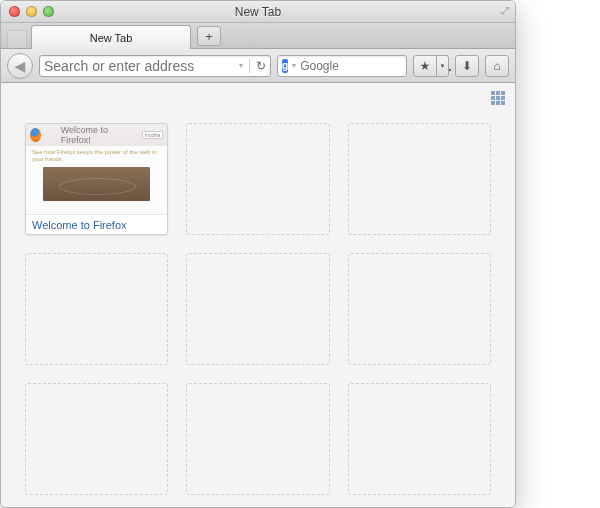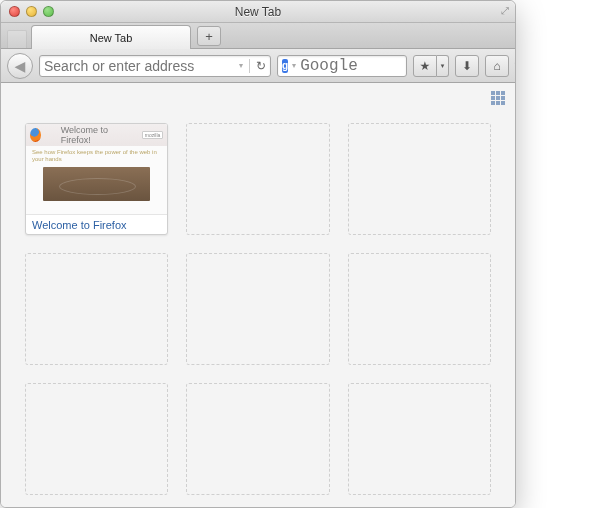--- a/index.html
+++ b/index.html
@@ -86,21 +86,21 @@
     width: 130px; height: 22px; background: #fff;
     border: 1px solid #a5a5a5; border-radius: 3px;
     display: flex; align-items: center; padding: 0 4px; gap: 4px;
     box-shadow: inset 0 1px 2px rgba(0,0,0,0.1);
   }
   .g-icon {
     width: 14px; height: 14px; background: #3b78e7; color: #fff;
     font-size: 10px; font-weight: bold; display: flex; align-items: center; justify-content: center;
     border-radius: 2px;
   }
-  .searchbar input { flex:1; border:none; outline:none; font-size:16px; color:#888; background:transparent;font-family:Liberation Mono, monospace; }
+  .searchbar input { flex:1; border:none; outline:none; font-size:12px; color:#888; background:transparent; }
   .mag-icon { font-size: 11px; color: #888; }
   .tb-btn {
     width: 24px; height: 22px;
     background: linear-gradient(#f4f4f4,#dedede);
     border: 1px solid #a5a5a5; border-radius: 3px;
     display: flex; align-items: center; justify-content: center;
     font-size: 12px; color: #555;
   }
   .bm-split { display:flex; }
   .bm-split .tb-btn:first-child { border-top-right-radius:0; border-bottom-right-radius:0; }

